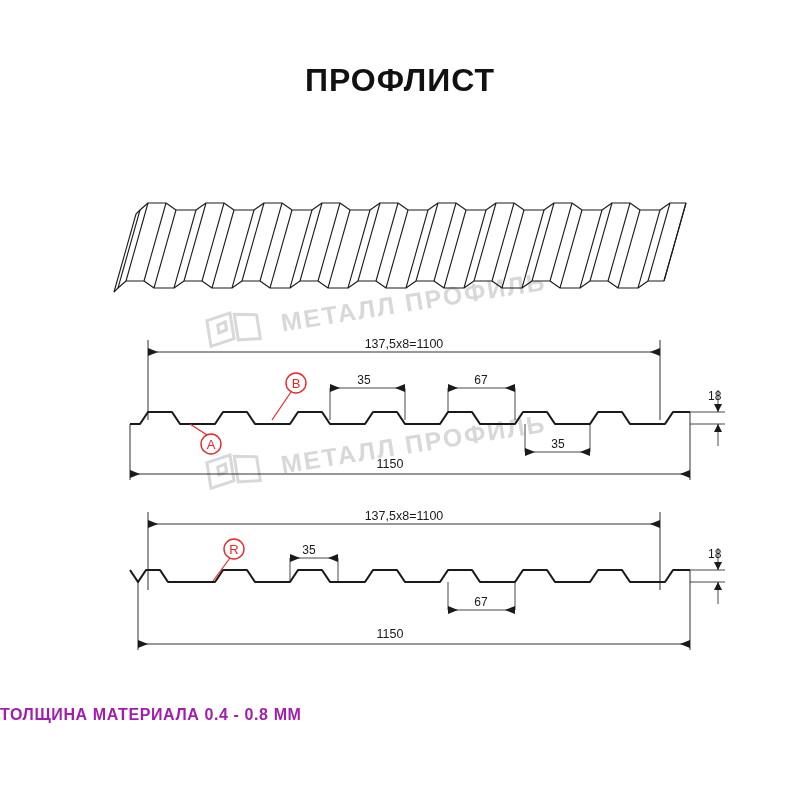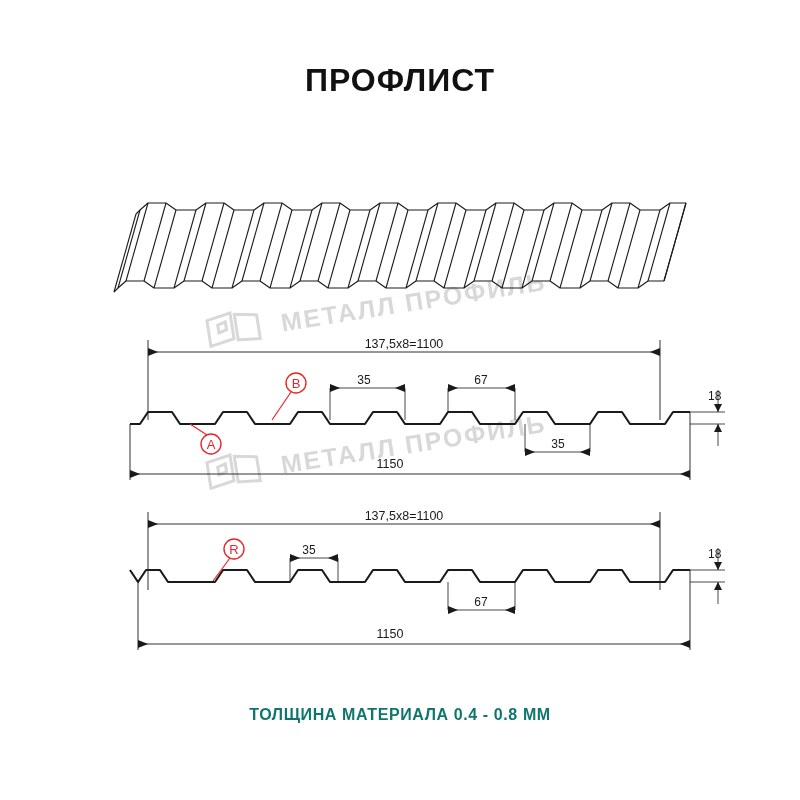--- a/index.html
+++ b/index.html
@@ -39,25 +39,25 @@
     font-weight: bold;
     letter-spacing: 0.5px;
     margin-top: 10px;
     color: #111111;
   }
   .footer-note {
     position: absolute;
     top: 706px;
     left: 0;
     width: 800px;
-    text-align: center;
+    text-align: left;
     font-size: 16px;
     font-weight: bold;
     letter-spacing: 0.6px;
-    color: #0f766e;
+    color: #a21caf;
   }
   svg.drawing {
     position: absolute;
     top: 0;
     left: 0;
   }
   .wm {
     position: absolute;
     pointer-events: none;
     user-select: none;

